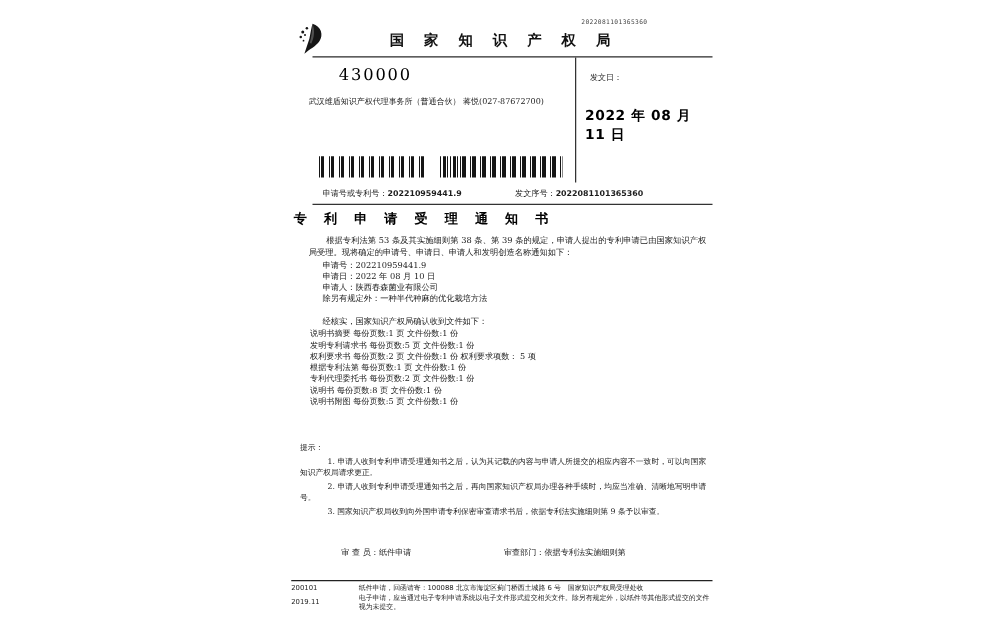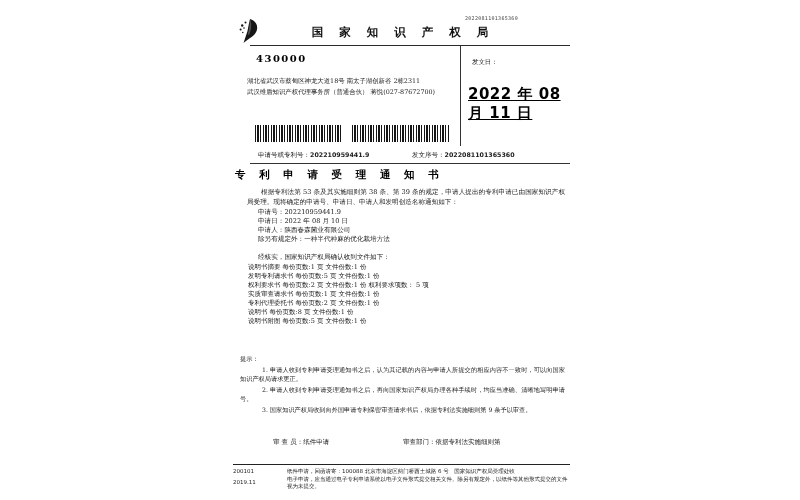--- a/index.html
+++ b/index.html
@@ -7,25 +7,25 @@
        font-family:"DejaVu Serif","Liberation Serif",serif;color:#1c1c1c;}
   .sheet{position:relative;width:340px;height:500px;margin:12px auto;background:#fff;}
   .abs{position:absolute;}
   .top-code{left:235px;top:3px;font-size:5px;color:#444;letter-spacing:.3px;
             font-family:"DejaVu Sans Mono","Liberation Mono",monospace;}
   .logo{left:6px;top:6px;width:26px;height:26px;}
   .agency{left:0;right:0;top:13px;text-align:center;font-size:11.5px;font-weight:bold;
           letter-spacing:6px;padding-left:6px;color:#111;}
   .rule-1{left:20px;right:0;top:33px;border-top:1.6px solid #2a2a2a;height:0;}
   .v-divider{left:230px;top:34px;width:1px;height:100px;background:#333;}
-  .postcode{left:26px;top:41px;font-size:10px;font-weight:bold;letter-spacing:1.5px;color:#000;}
+  .postcode{left:41px;top:41px;font-size:13px;font-weight:normal;letter-spacing:1.5px;color:#000;}
   .addr{left:17px;top:64px;font-size:6.4px;line-height:10.5px;white-space:nowrap;color:#222;}
   .issue-label{left:242px;top:46px;font-size:6.4px;}
-  .issue-date{left:238px;top:73px;font-size:15px;font-weight:bold;letter-spacing:.5px;
-              font-family:"DejaVu Sans","Liberation Sans",sans-serif;color:#000;text-decoration:underline;}
+  .issue-date{left:238px;top:73px;font-size:11px;font-weight:bold;letter-spacing:.5px;
+              font-family:"DejaVu Sans","Liberation Sans",sans-serif;color:#000;}
   .barcode{top:113px;height:17px;
      background:repeating-linear-gradient(90deg,#151515 0px,#151515 1px,#fff 1px,#fff 2px,
        #151515 2px,#151515 4.5px,#fff 4.5px,#fff 5.5px,#151515 5.5px,#151515 6px,#fff 6px,#fff 8px);}
   .barcode.b1{left:25px;width:86px;}
   .barcode.b2{left:122px;width:98px;}
   .ref-row{left:0;right:0;top:139px;font-size:6.5px;}
   .ref-app{position:absolute;left:28px;top:0;white-space:nowrap;}
   .ref-serial{position:absolute;left:182px;top:0;white-space:nowrap;}
   .ref-row b{font-family:"DejaVu Sans","Liberation Sans",sans-serif;font-size:6.3px;}
   .rule-2{left:20px;right:0;top:151px;border-top:1.2px solid #333;height:0;}
@@ -70,21 +70,20 @@
   </div>
 
   <div class="abs agency">国 家 知 识 产 权 局</div>
 
   <div class="abs rule-1"></div>
   <div class="abs v-divider"></div>
 
   <div class="abs postcode">430000</div>
 
   <div class="abs addr">
-    <div>湖北省武汉市蔡甸区神龙大道18号 南太子湖创新谷 2栋2311</div>
     <div>武汉维盾知识产权代理事务所（普通合伙） 蒋悦(027-87672700)</div>
   </div>
 
   <div class="abs issue-label">发文日：</div>
   <div class="abs issue-date">2022 年 08 月 11 日</div>
 
   <div class="abs barcode b1"></div>
   <div class="abs barcode b2"></div>
 
   <div class="abs ref-row">
@@ -104,21 +103,21 @@
     <div>申请人：陕西春森菌业有限公司</div>
     <div>除另有规定外：一种半代种麻的优化栽培方法</div>
   </div>
 
   <div class="abs confirm">经核实，国家知识产权局确认收到文件如下：</div>
 
   <div class="abs received">
     <div>说明书摘要 每份页数:1 页  文件份数:1 份</div>
     <div>发明专利请求书 每份页数:5 页  文件份数:1 份</div>
     <div>权利要求书 每份页数:2 页  文件份数:1 份  权利要求项数：  5 项</div>
-    <div>实质审查请求书 每份页数:1 页  文件份数:1 份</div>
+    <div>根据专利法第 每份页数:1 页  文件份数:1 份</div>
     <div>专利代理委托书 每份页数:2 页  文件份数:1 份</div>
     <div>说明书 每份页数:8 页  文件份数:1 份</div>
     <div>说明书附图 每份页数:5 页  文件份数:1 份</div>
   </div>
 
   <div class="abs notes">
     <p class="notes-label">提示：</p>
     <p>1. 申请人收到专利申请受理通知书之后，认为其记载的内容与申请人所提交的相应内容不一致时，可以向国家知识产权局请求更正。</p>
     <p>2. 申请人收到专利申请受理通知书之后，再向国家知识产权局办理各种手续时，均应当准确、清晰地写明申请号。</p>
     <p>3. 国家知识产权局收到向外国申请专利保密审查请求书后，依据专利法实施细则第 9 条予以审查。</p>

